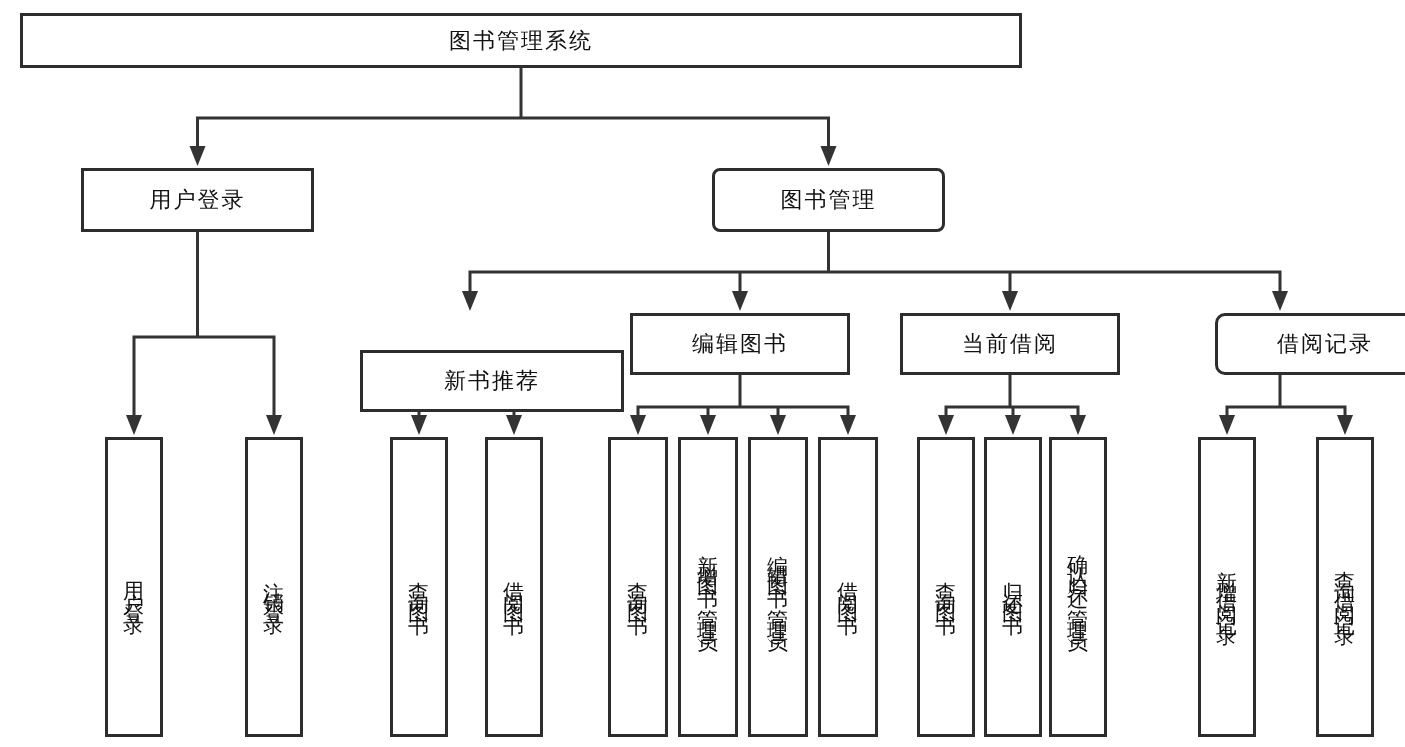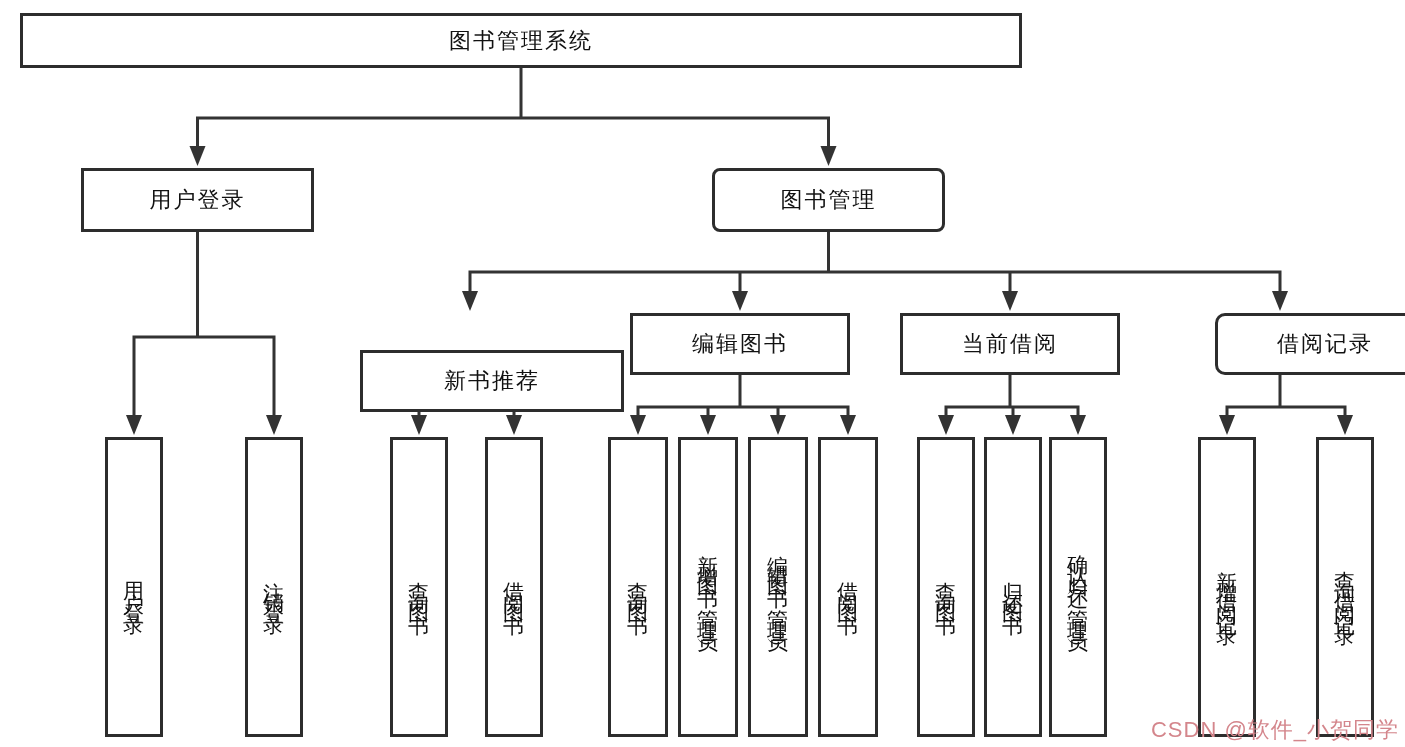--- a/index.html
+++ b/index.html
@@ -130,15 +130,14 @@
   <div class="box vbox" style="left:748px; top:437px; width:60px; height:300px;">编辑图书（管理员）</div>
   <div class="box vbox" style="left:818px; top:437px; width:60px; height:300px;">借阅图书</div>
 
   <div class="box vbox" style="left:917px; top:437px; width:58px; height:300px;">查询图书</div>
   <div class="box vbox" style="left:984px; top:437px; width:58px; height:300px;">归还图书</div>
   <div class="box vbox" style="left:1049px; top:437px; width:58px; height:300px;">确认归还（管理员）</div>
 
   <div class="box vbox" style="left:1198px; top:437px; width:58px; height:300px;">新增借阅记录</div>
   <div class="box vbox" style="left:1316px; top:437px; width:58px; height:300px;">查询借阅记录</div>
 
-  <div class="watermark">CSDN @软件_小贺同学</div>
 
 </div>
 
 </body></html>

